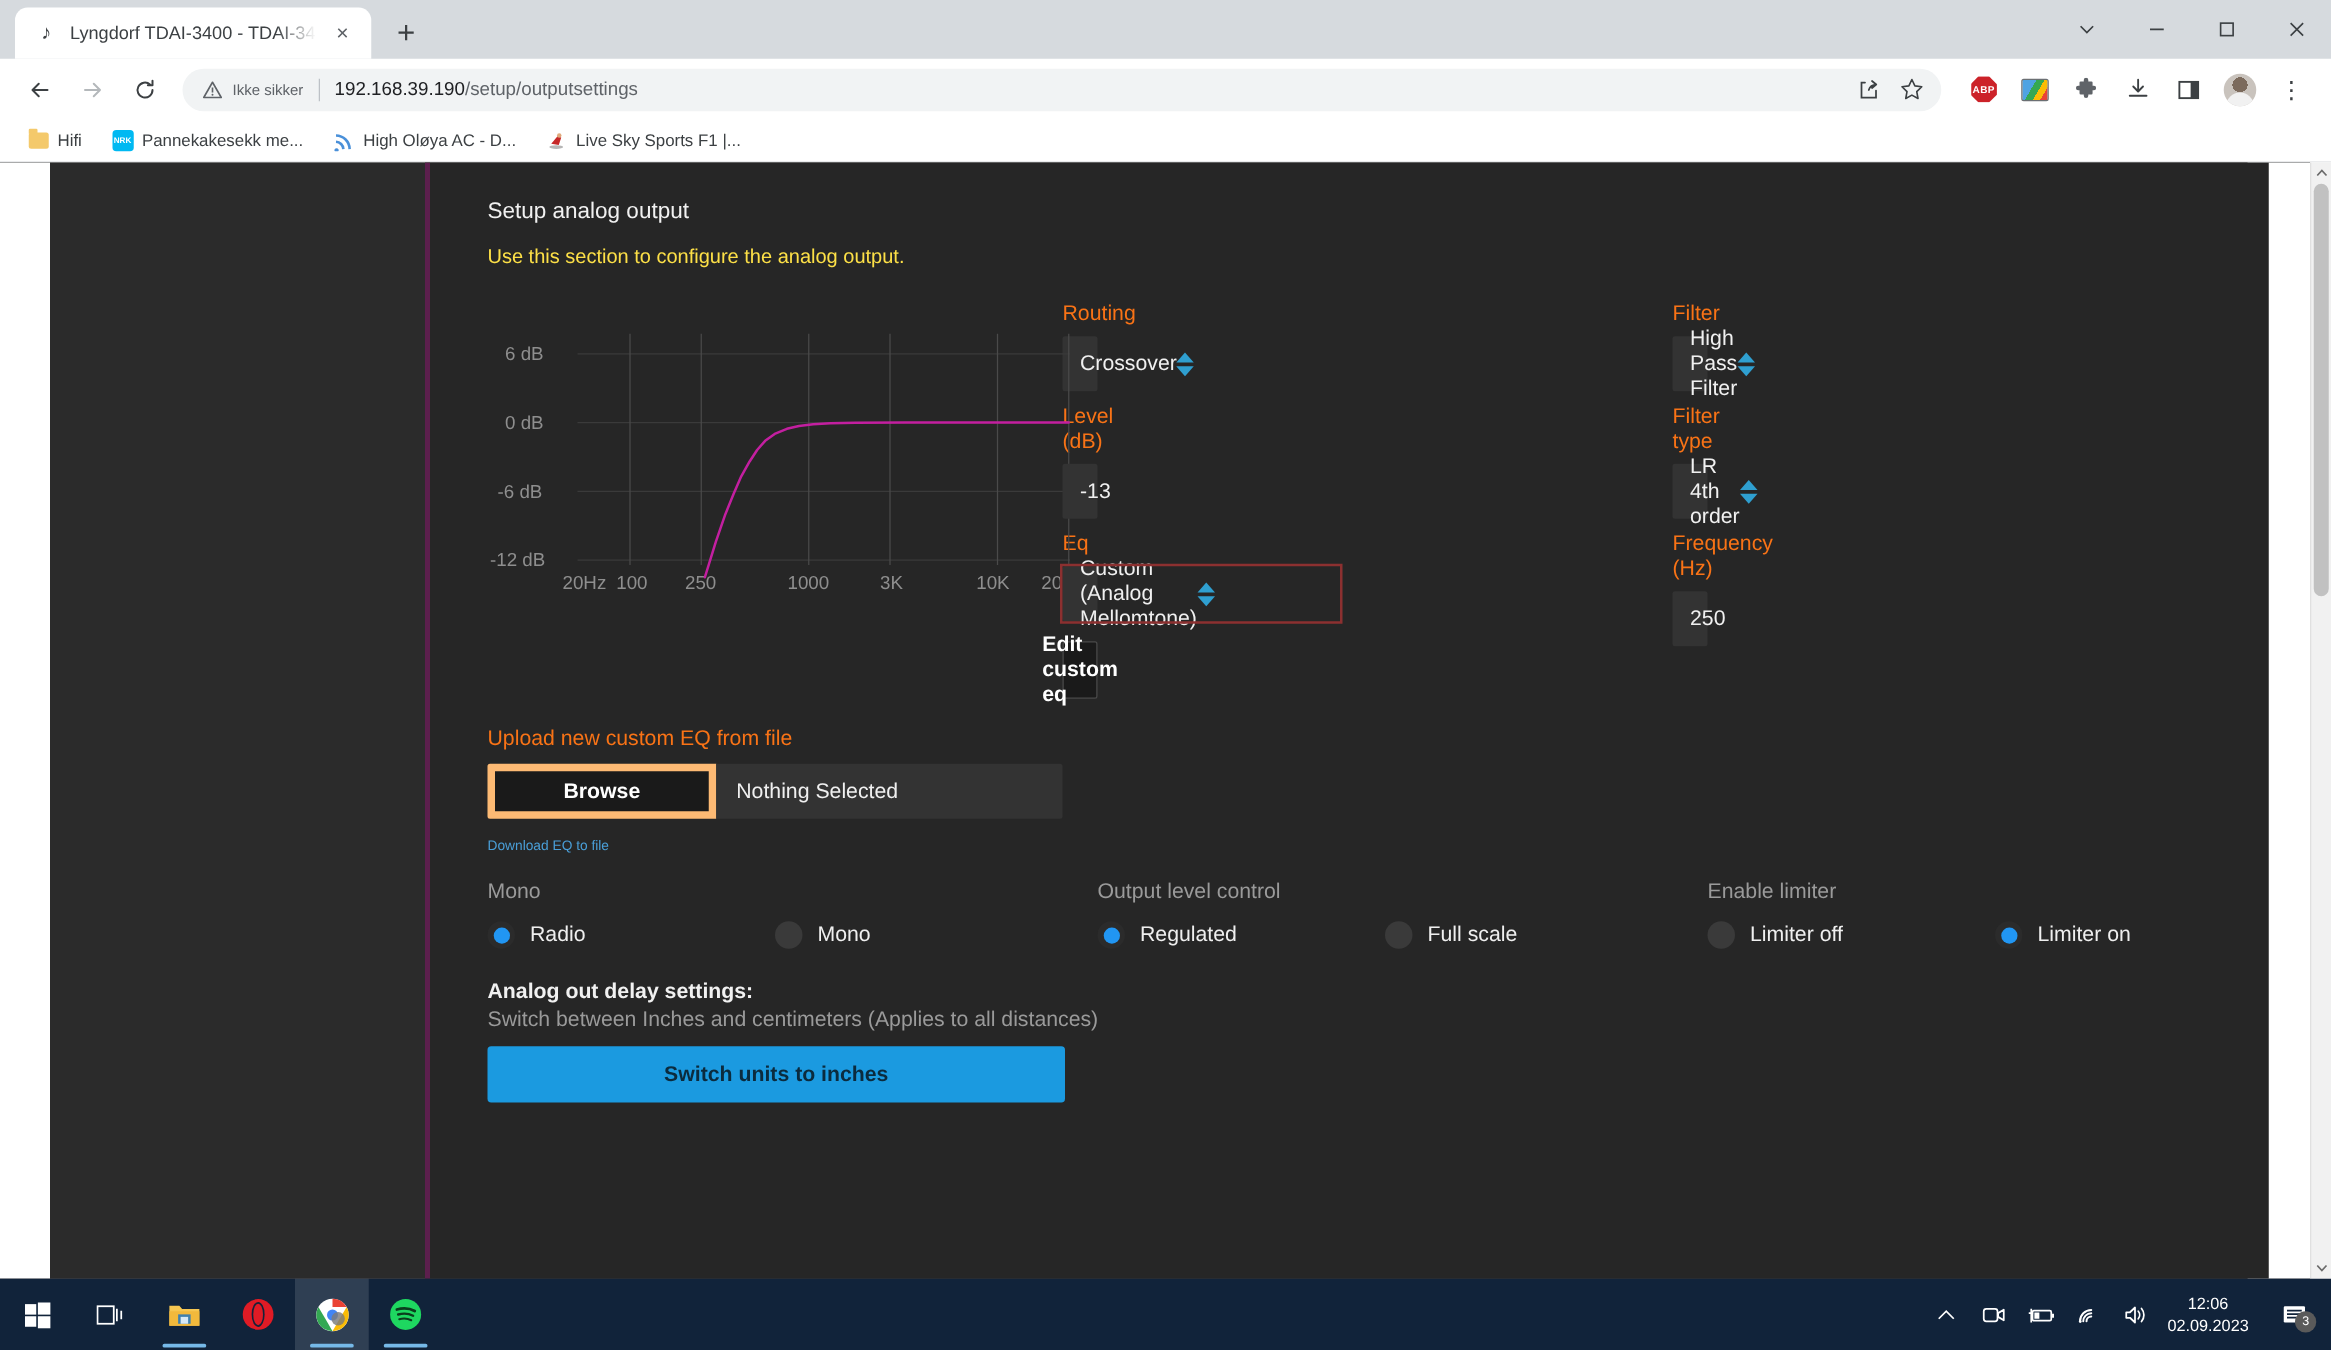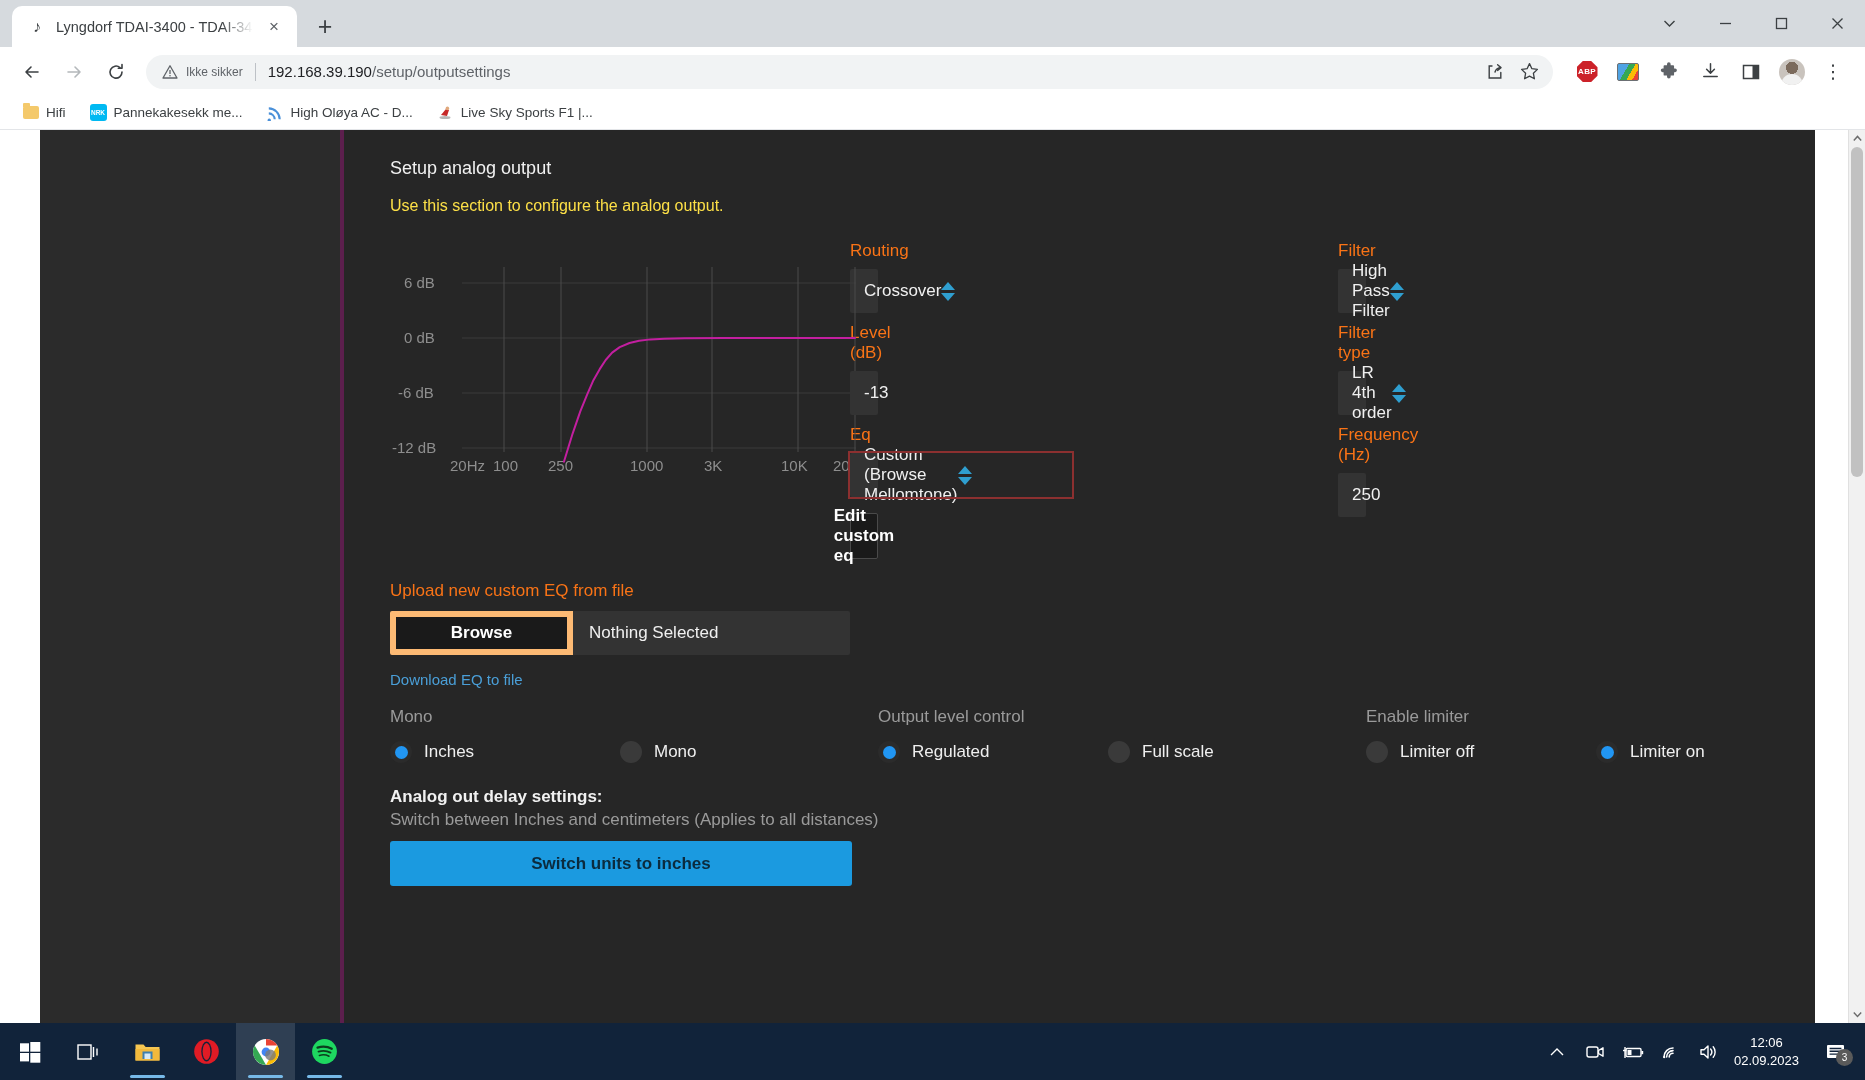--- a/index.html
+++ b/index.html
@@ -172,21 +172,21 @@
   .browse-btn {
     width: 183px; height: 44px; background: #1a1a1a; border: 6px solid #fdba74;
     display: flex; align-items: center; justify-content: center;
     font-size: 17px; color: #ffffff; font-weight: bold; border-radius: 2px 0 0 2px;
   }
   .nothing-sel {
     width: 277px; height: 44px; background: #333333;
     display: flex; align-items: center; padding-left: 16px;
     font-size: 17px; color: #f0f0f0; border-radius: 0 2px 2px 0;
   }
-  .link { font-size: 15px; color: #4a9fd8; margin-top: 16px; display: inline-block; }
+  .link { font-size: 11px; color: #4a9fd8; margin-top: 16px; display: inline-block; }
 
   .radio-group-label { font-size: 17px; color: #9a9a9a; margin-bottom: 14px; }
   .radio-row { display: flex; align-items: center; }
   .radio-item { display: flex; align-items: center; gap: 12px; width: 230px; }
   .radio-dot {
     width: 22px; height: 22px; border-radius: 50%; background: #3a3a3a;
     display: flex; align-items: center; justify-content: center; flex: 0 0 22px;
   }
   .radio-dot.on { background: #2b2b2b; }
   .radio-dot.on::after { content:""; width: 13px; height: 13px; border-radius:50%; background:#2196f3; }
@@ -472,21 +472,21 @@
                       <span class="tri-dn"></span>
                   </span>
                 </div>
               </div>
               <div></div>
 
               <div>
                 <div class="field-label">Eq</div>
                 <div class="select-box">
                   <span class="eq-highlight" style="position:absolute;left:0;top:0;width:222px;height:44px;pointer-events:none;"></span>
-                  <span>Custom (Browse Mellomtone)</span>
+                  <span>Custom (Analog Mellomtone)</span>
                   <span class="spin">
                     <span class="tri-up"></span>
                       <span class="tri-dn"></span>
                   </span>
                 </div>
                 <div class="dark-btn">Edit custom eq</div>
               </div>
               <div></div>
               <div>
                 <div class="field-label">Frequency (Hz)</div>
@@ -505,21 +505,21 @@
               </div>
               <a class="link">Download EQ to file</a>
             </div>
 
             <div style="display:grid; grid-template-columns: 488px 488px 488px; margin-top:18px;">
               <div>
                 <div class="radio-group-label">Mono</div>
                 <div class="radio-row">
                   <div class="radio-item">
                     <span class="radio-dot on"></span>
-                    <span class="radio-label">Inches</span>
+                    <span class="radio-label">Radio</span>
                   </div>
                   <div class="radio-item">
                     <span class="radio-dot"></span>
                     <span class="radio-label">Mono</span>
                   </div>
                 </div>
               </div>
               <div>
                 <div class="radio-group-label">Output level control</div>
                 <div class="radio-row">

